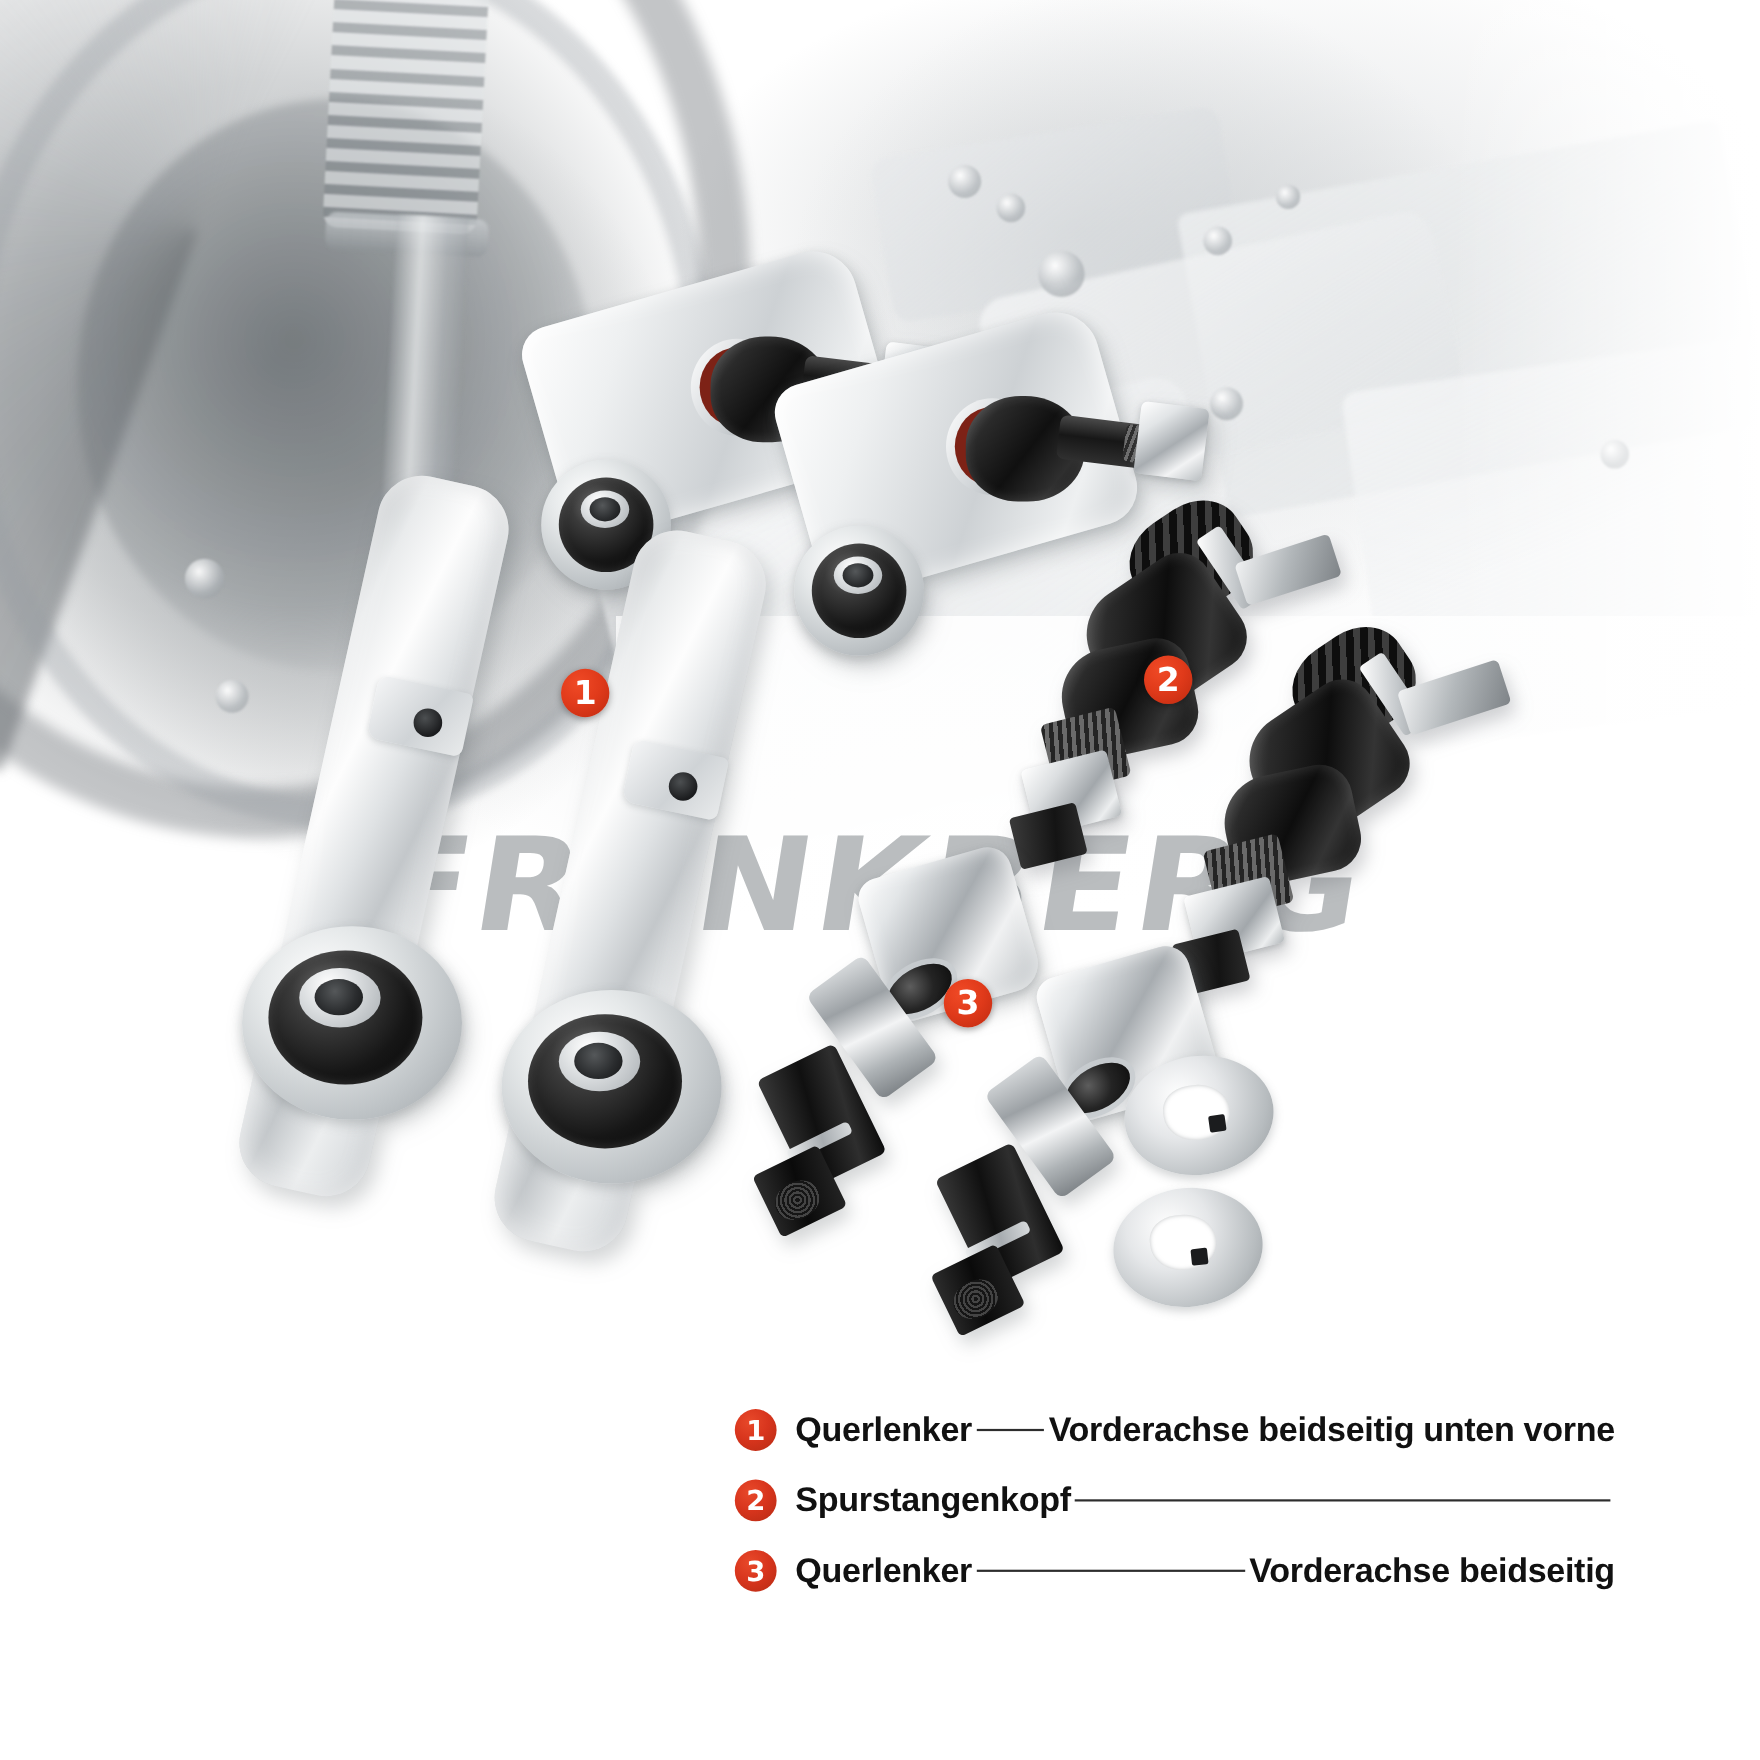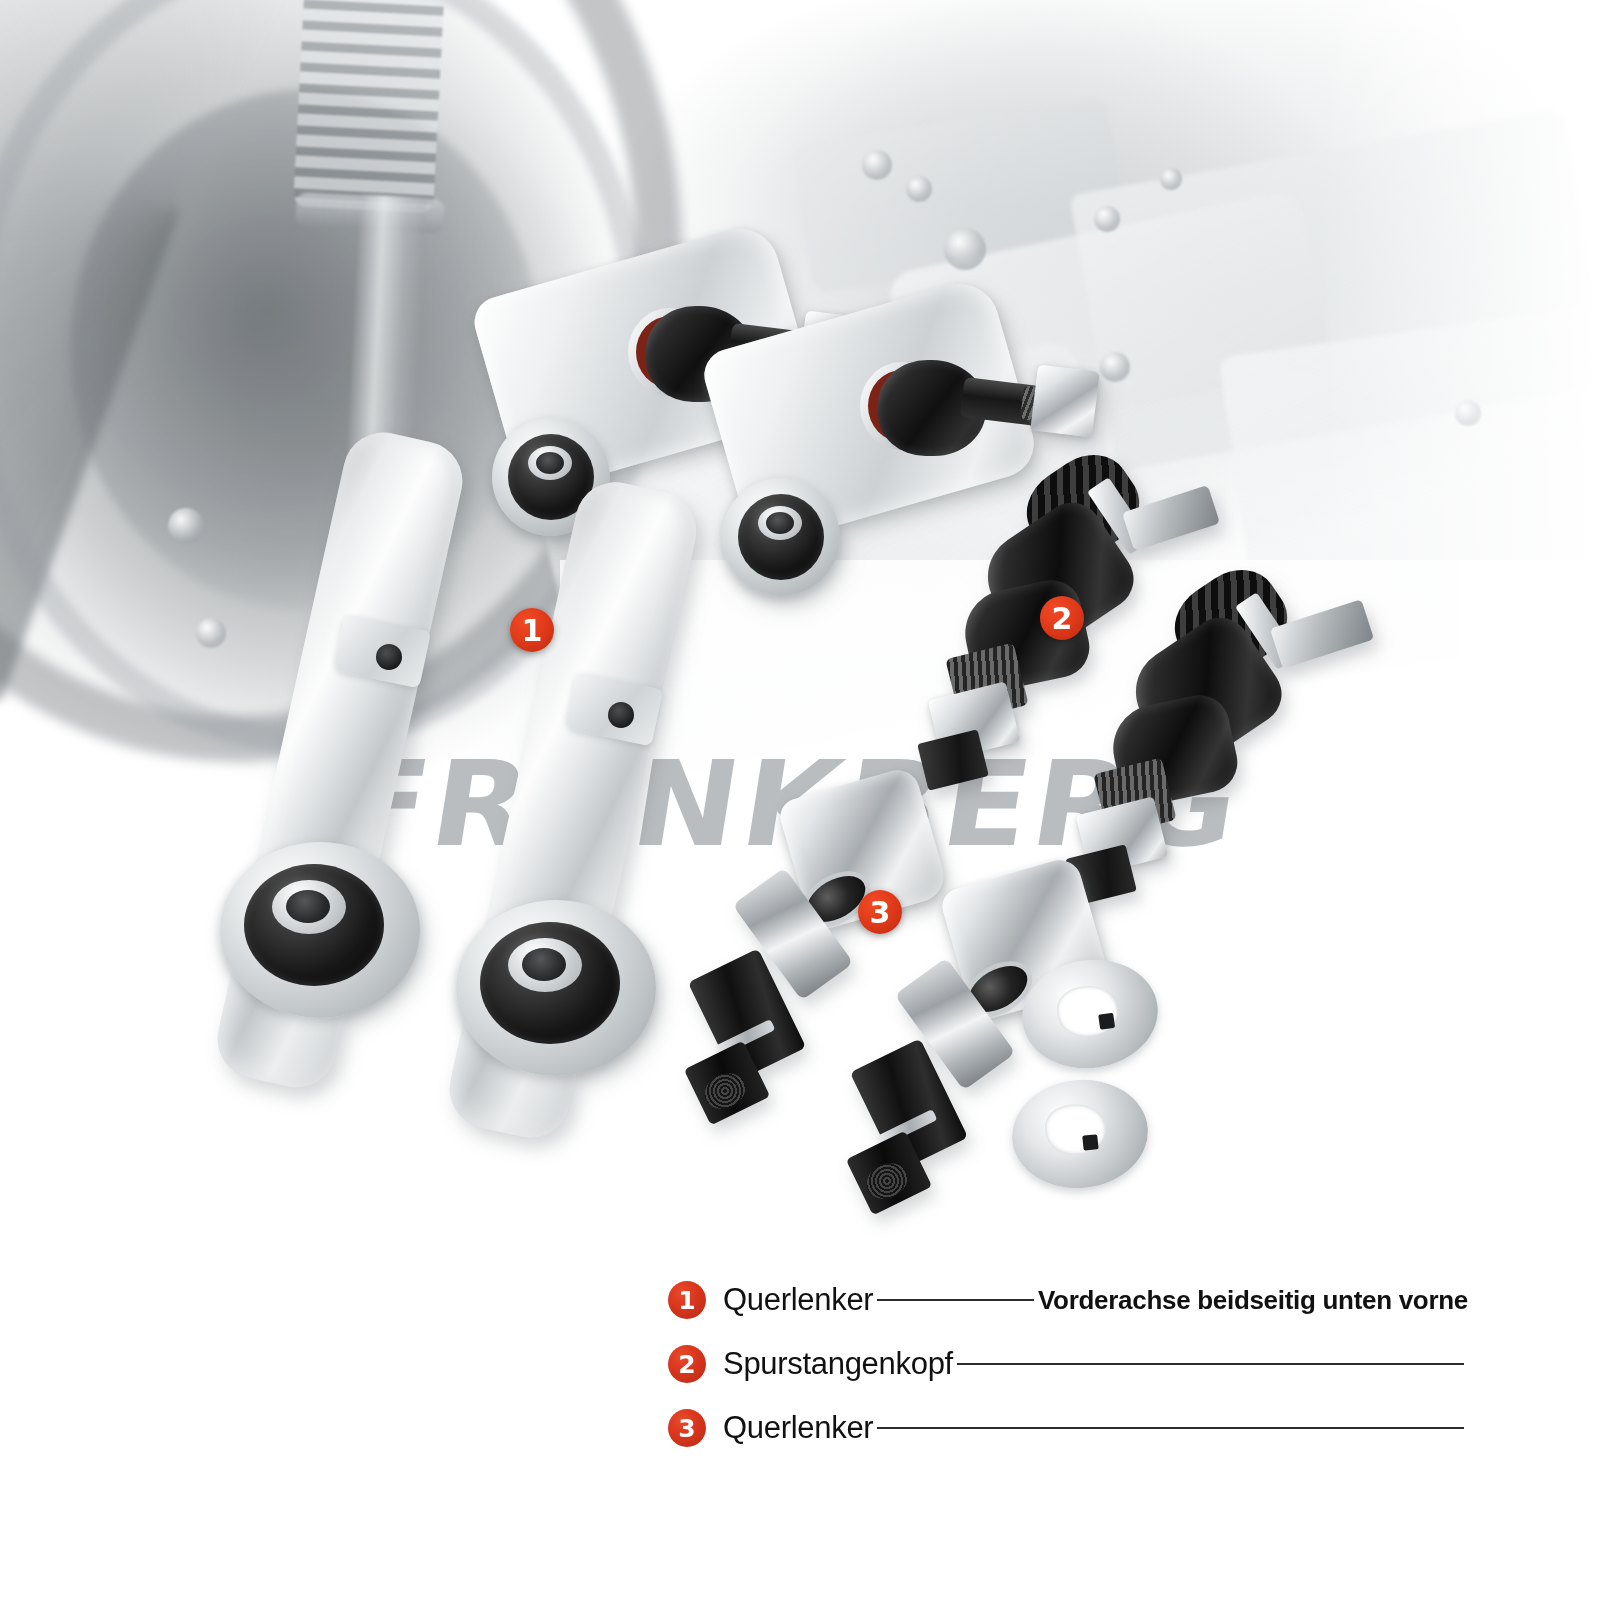--- a/index.html
+++ b/index.html
@@ -160,24 +160,24 @@
     color:#fff;font-weight:700;font-family:"DejaVu Sans",sans-serif;
     box-shadow:0 2px 7px rgba(0,0,0,.35);}
 
   
   #legend{position:absolute;left:668px;top:1268px;width:800px;}
   .legend-row{display:flex;align-items:center;height:64px;}
   .badge{flex:0 0 auto;width:38px;height:38px;border-radius:50%;
     background:radial-gradient(circle at 36% 30%,#e8492a 0%,#d8351d 46%,#b62b14 100%);
     color:#fff;font-weight:700;font-size:25px;font-family:"DejaVu Sans",sans-serif;
     display:flex;align-items:center;justify-content:center;line-height:1;}
-  .lg-name{flex:0 0 auto;margin-left:17px;color:#111;font-weight:400;font-size:31px;
+  .lg-name{flex:0 0 auto;margin-left:17px;color:#111;font-weight:700;font-size:31px;
     white-space:nowrap;letter-spacing:-.3px;}
   .lg-line{flex:1 1 auto;height:2px;background:#2d2d2d;margin:0 4px;min-width:14px;}
-  .lg-desc{flex:0 0 auto;color:#111;font-weight:700;font-size:26px;white-space:nowrap;letter-spacing:-.3px;}
+  .lg-desc{flex:0 0 auto;color:#111;font-weight:700;font-size:31px;white-space:nowrap;letter-spacing:-.3px;}
 </style>
 </head>
 <body>
 
 <div id="stage">
 
   <div id="bg-photo">
     <div class="bgwash"></div>
     <div class="tyre"></div>
     <div class="tyre2"></div>
@@ -332,17 +332,18 @@
       <div class="lg-name">Spurstangenkopf</div>
       <div class="lg-line"></div>
     </div>
 
     <div class="legend-row">
       <div class="badge">
         <span>3</span>
       </div>
       <div class="lg-name">Querlenker</div>
       <div class="lg-line"></div>
+      <div class="lg-desc">Vorderachse beidseitig</div>
     </div>
 
   </div>
 
 </div>
 
 </body></html>

